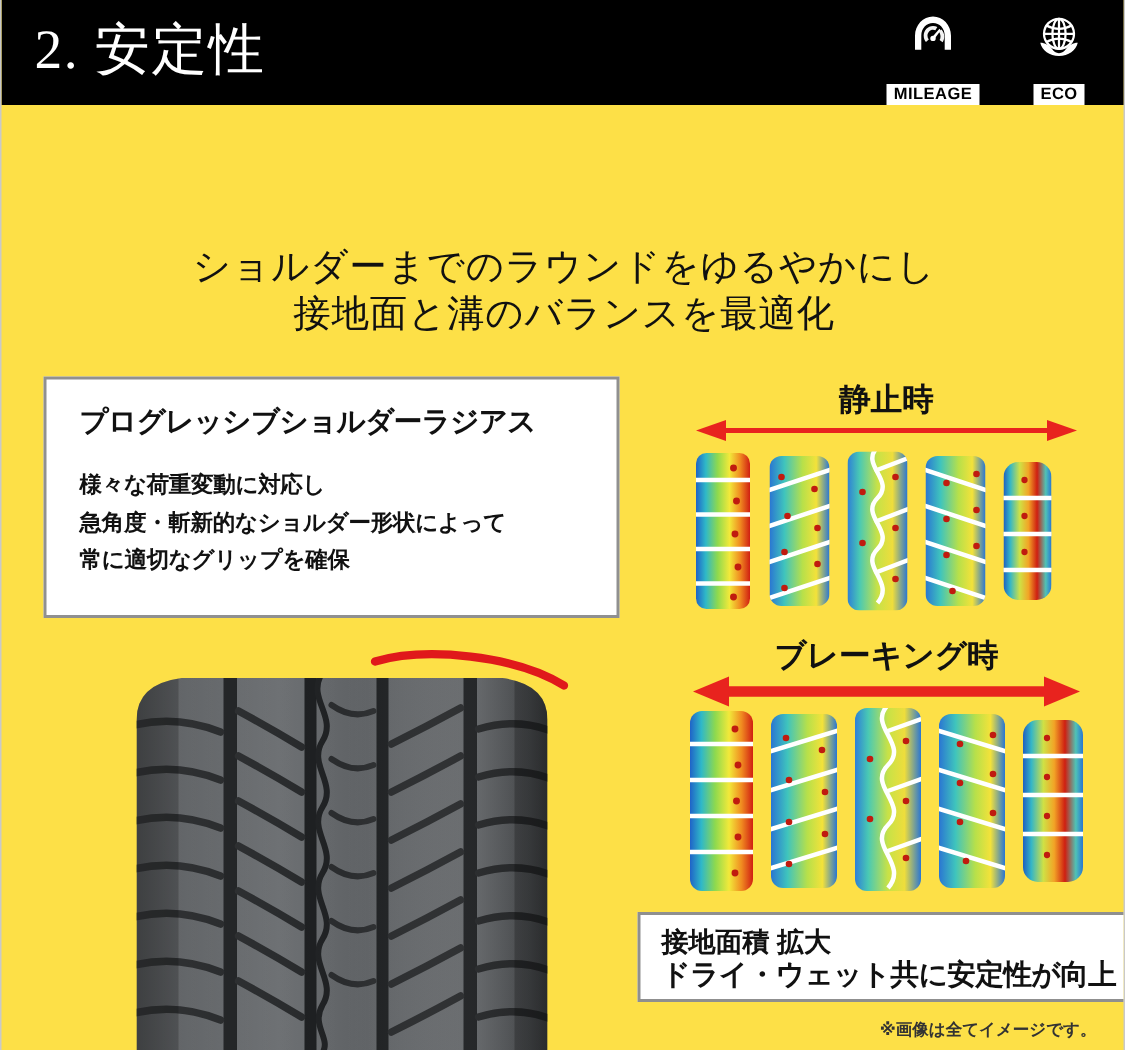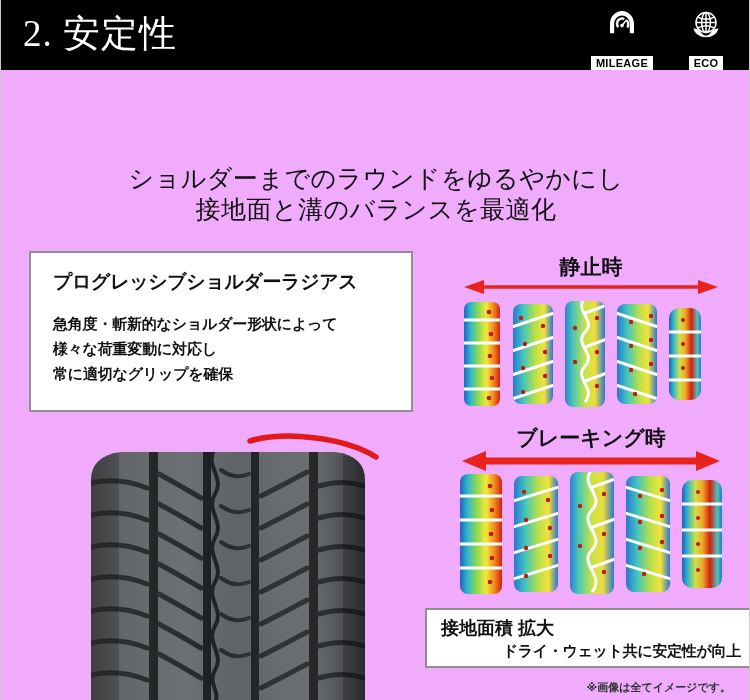--- a/index.html
+++ b/index.html
@@ -4,21 +4,21 @@
 <style>
   html,body{margin:0;padding:0;}
   body{
     width:750px;height:700px;overflow:hidden;
     background:#f7f7f7;
     font-family:"Liberation Sans","DejaVu Sans",sans-serif;
     -webkit-font-smoothing:antialiased;
   }
   .page{
     position:relative;width:750px;height:700px;
-    background:#f0abfc;
+    background:#fde047;
     border-left:1px solid #c9c9c9;
     border-right:1px solid #c9c9c9;
     box-sizing:border-box;
     overflow:hidden;
   }
 
   
   .header{
     position:absolute;left:0;top:0;width:750px;height:70px;
     background:#000000;
@@ -91,21 +91,21 @@
   .tire-wrap{position:absolute;left:62px;top:440px;width:330px;height:260px;}
   .redarc{position:absolute;left:243px;top:427px;width:145px;height:50px;}
 
   
   .caption{
     position:absolute;left:424px;top:608px;width:334px;height:60px;
     background:#ffffff;border:2px solid #8f8f8f;box-sizing:border-box;
     padding:6px 16px 0 14px;
   }
   .caption-title{font-size:18px;font-weight:700;color:#111;line-height:24px;white-space:nowrap;}
-  .caption-sub{font-size:15px;font-weight:700;color:#111;line-height:22px;letter-spacing:-.3px;white-space:nowrap;text-align:right;}
+  .caption-sub{font-size:19px;font-weight:700;color:#111;line-height:22px;letter-spacing:-.3px;white-space:nowrap;}
   .disclaimer{
     position:absolute;right:18px;bottom:6px;
     font-size:11px;font-weight:700;color:#333;line-height:14px;white-space:nowrap;
   }
 </style>
 </head>
 <body>
 
 <div class="page">
 
@@ -147,22 +147,22 @@
     </div>
   </div>
 
   <div class="h2">
     <span>ショルダーまでのラウンドをゆるやかにし</span>
     <span>接地面と溝のバランスを最適化</span>
   </div>
 
   <div class="infobox">
     <div class="infobox-title">プログレッシブショルダーラジアス</div>
+    <div class="infobox-line">様々な荷重変動に対応し</div>
     <div class="infobox-line">急角度・斬新的なショルダー形状によって</div>
-    <div class="infobox-line">様々な荷重変動に対応し</div>
     <div class="infobox-line">常に適切なグリップを確保</div>
   </div>
 
   <div class="rlabel rlabel-static">静止時</div>
 
   <div class="arrow" style="left:455px;top:276px;width:270px;height:22px;">
     <svg width="270" height="22" viewBox="0 0 270 22">
       <line x1="26" y1="11" x2="244" y2="11" stroke="#e8231e" stroke-width="3.4"></line>
       <polygon points="8,11 28,4 28,18" fill="#e8231e"></polygon>
       <polygon points="262,11 242,4 242,18" fill="#e8231e"></polygon>

